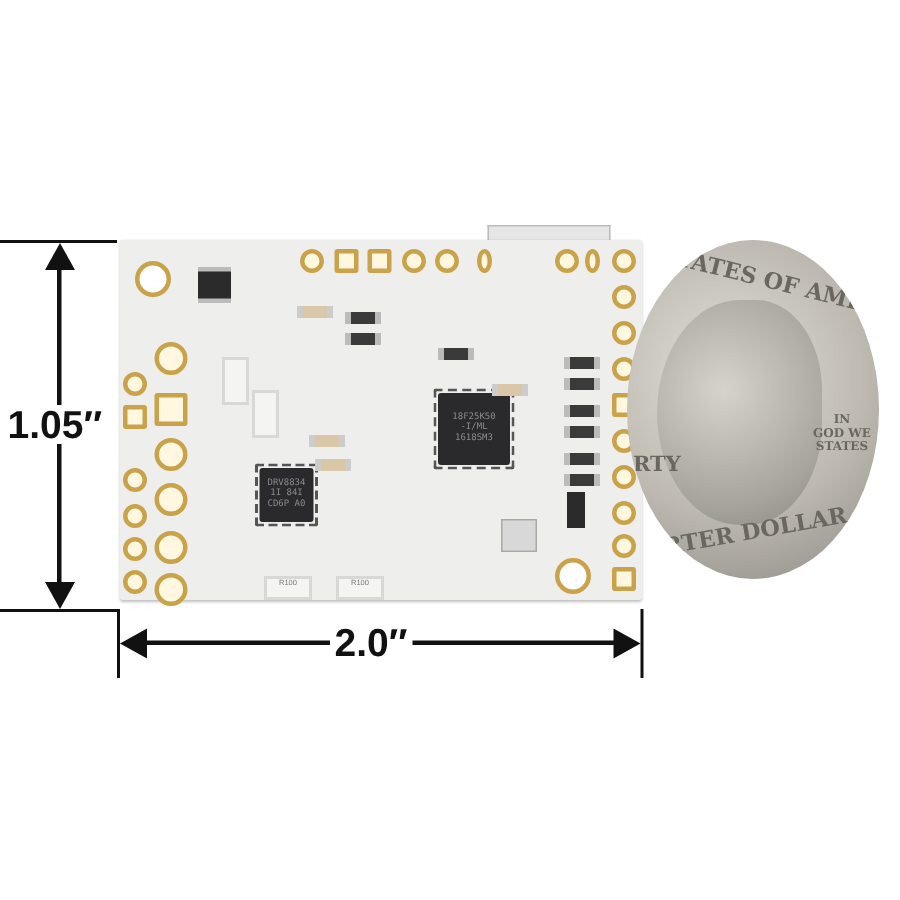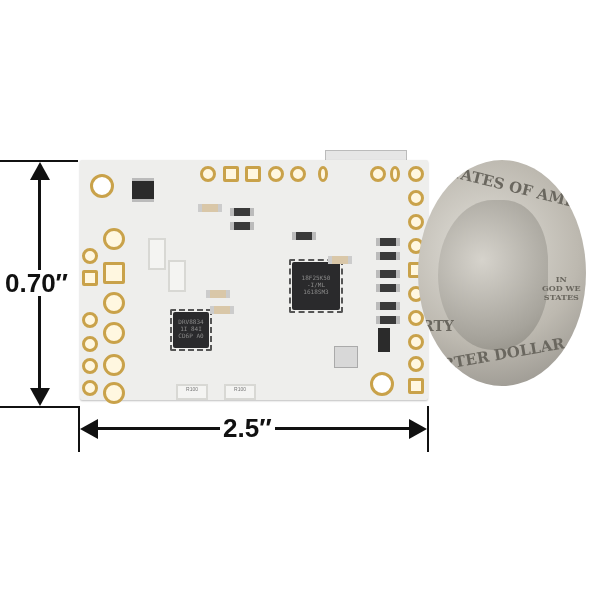--- a/index.html
+++ b/index.html
@@ -23,30 +23,30 @@
 </style>
 </head>
 <body>
 
 <div>
   <div class="line" style="left:0;top:160px;width:78px;height:2px;"></div>
   <div class="line" style="left:0;top:406px;width:78px;height:2px;"></div>
   <div class="line" style="left:38px;top:175px;width:3px;height:218px;"></div>
   <div class="abs" style="left:30px;top:162px;width:0;height:0;border-left:10px solid transparent;border-right:10px solid transparent;border-bottom:18px solid #111;"></div>
   <div class="abs" style="left:30px;top:388px;width:0;height:0;border-left:10px solid transparent;border-right:10px solid transparent;border-top:18px solid #111;"></div>
-  <div class="dim-label" style="left:2px;top:270px;">0.70″</div>
+  <div class="dim-label" style="left:2px;top:270px;">1.05″</div>
 </div>
 
 <div>
   <div class="line" style="left:78px;top:406px;width:2px;height:46px;"></div>
   <div class="line" style="left:427px;top:406px;width:2px;height:46px;"></div>
   <div class="line" style="left:92px;top:427px;width:322px;height:3px;"></div>
   <div class="abs" style="left:80px;top:419px;width:0;height:0;border-top:10px solid transparent;border-bottom:10px solid transparent;border-right:18px solid #111;"></div>
   <div class="abs" style="left:409px;top:419px;width:0;height:0;border-top:10px solid transparent;border-bottom:10px solid transparent;border-left:18px solid #111;"></div>
-  <div class="dim-label" style="left:220px;top:415px;">2.5″</div>
+  <div class="dim-label" style="left:220px;top:415px;">2.0″</div>
 </div>
 
 <div class="usb"></div>
 
 <div class="board">
   <div class="hole" style="left:10px;top:14px;"></div>
   <div class="hole" style="left:290px;top:212px;"></div>
 
   <div class="pad" style="left:120px;top:6px;"></div>
   <div class="pad sq" style="left:143px;top:6px;"></div>
@@ -119,15 +119,15 @@
 </div>
 
 <div class="coin">
   <div class="coin-text" style="left:20px;top:22px;font-size:15px;transform:rotate(14deg);white-space:nowrap;">STATES OF AMERICA</div>
   <div class="abs" style="left:20px;top:40px;width:110px;height:150px;border-radius:50% 40% 45% 50%;background:radial-gradient(circle at 40% 40%,#d6d3cc 0%,#a6a39b 70%,#8b887f 100%);"></div>
   <div class="coin-text" style="left:124px;top:115px;font-size:8px;text-align:center;line-height:9px;">
     <div>IN</div>
     <div>GOD WE</div>
     <div>STATES</div>
   </div>
-  <div class="coin-text" style="left:4px;top:158px;font-size:14px;">RTY</div>
+  <div class="coin-text" style="left:4px;top:142px;font-size:14px;">RTY</div>
   <div class="coin-text" style="left:12px;top:186px;font-size:15px;transform:rotate(-10deg);white-space:nowrap;">ARTER DOLLAR</div>
 </div>
 
 </body></html>

